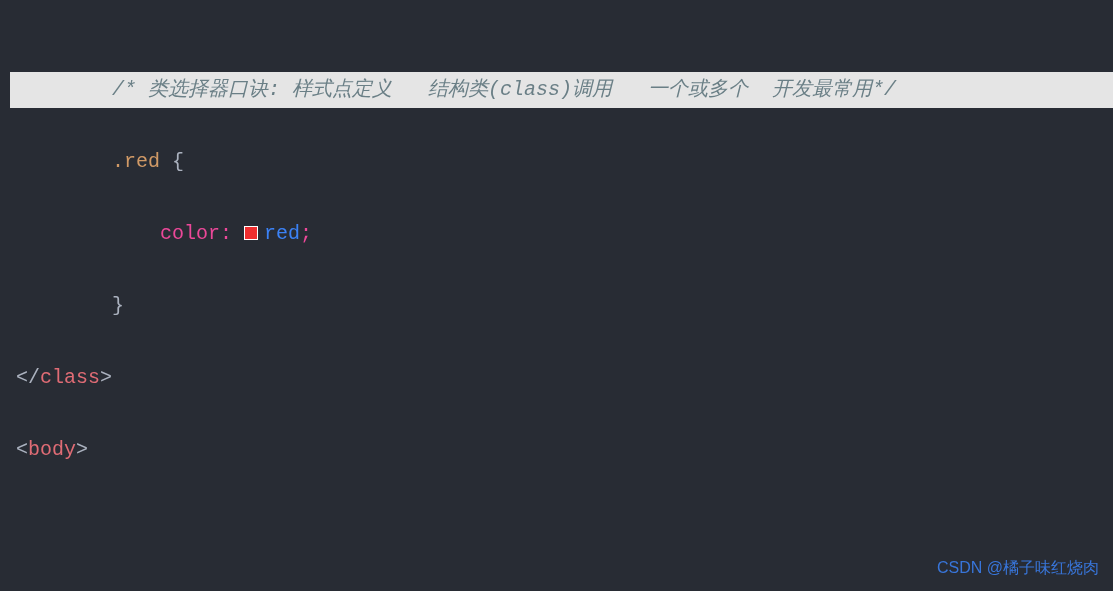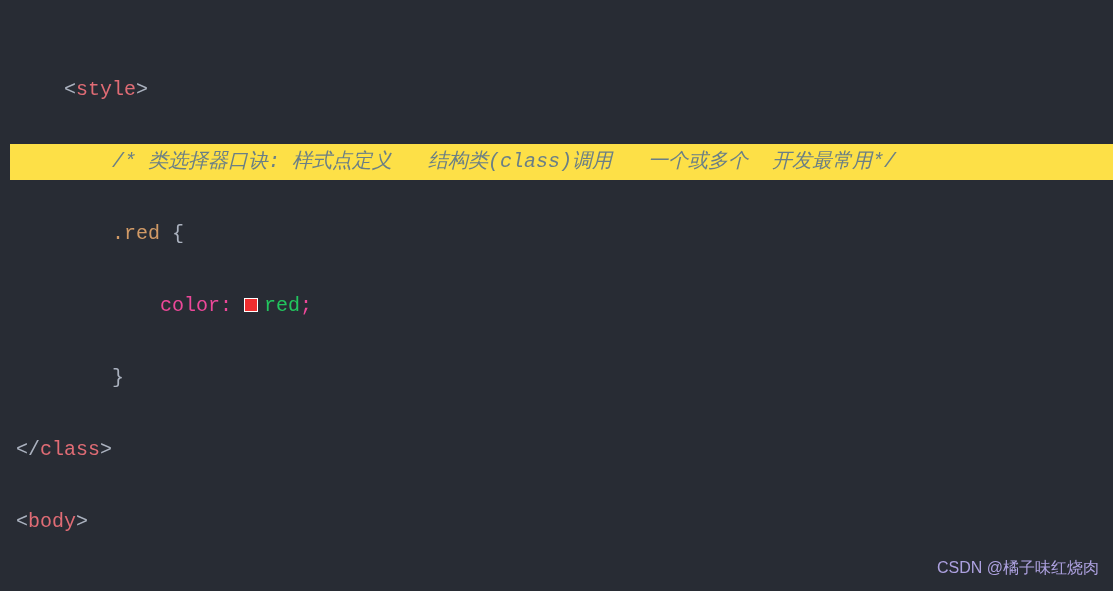--- a/index.html
+++ b/index.html
@@ -19,59 +19,58 @@
     white-space: pre;
     position: relative;
   }
   .code-line {
     display: block;
     padding-left: 6px;
     white-space: pre;
     position: relative;
   }
   .highlight-line {
-    background: #fde047;
+    background: #e5e5e5;
   }
   
   .tag-bracket { color: #abb2bf; }
   .tag-name { color: #e06c75; }
   .comment { color: #6a7f86; font-style: italic; }
   .css-selector { color: #d19a66; margin-top: 9px; }
   .css-brace { color: #abb2bf; }
   .css-prop { color: #ec4899; }
-  .css-value { color: #22c55e; }
+  .css-value { color: #3b82f6; }
 
   .color-swatch {
     display: inline-block;
     width: 14px; height: 14px;
     background: #ef2e2f;
     border: 1px solid #ffffff;
     vertical-align: -1px;
     margin-right: 6px;
   }
   .watermark {
     position: absolute;
     right: 14px;
     bottom: 8px;
-    color: #c4b5fd;
+    color: #3b82f6;
     font-size: 16px;
     font-family: sans-serif;
     opacity: 0.85;
   }
   .cursor-glyph {
     color: #cfd3da;
     font-style: normal;
   }
 </style>
 </head>
 <body>
 
 <div class="editor">
 
-<span class="code-line"><span>    </span><span class="tag-bracket">&lt;</span><span class="tag-name">style</span><span class="tag-bracket">&gt;</span></span>
 <span class="code-line highlight-line"><span>        </span><span class="comment">/* 类选择器口诀: 样式点定义   结构类(class)调用   一个或多个  开发最常用*</span><span class="cursor-glyph"></span><span class="comment">/</span></span>
 <span class="code-line"><span>        </span><span class="css-selector">.red</span> <span class="css-brace">{</span></span>
 <span class="code-line"><span>            </span><span class="css-prop">color</span><span class="css-prop">: </span><span class="color-swatch" title="#ef2e2f"></span><span class="css-value">red</span><span class="css-prop">;</span></span>
 <span class="code-line"><span>        </span><span class="css-brace">}</span></span>
 <span class="code-line"><span class="tag-bracket">&lt;/</span><span class="tag-name">class</span><span class="tag-bracket">&gt;</span></span>
 <span class="code-line"><span class="tag-bracket">&lt;</span><span class="tag-name">body</span><span class="tag-bracket">&gt;</span></span>
 
 
 
 

